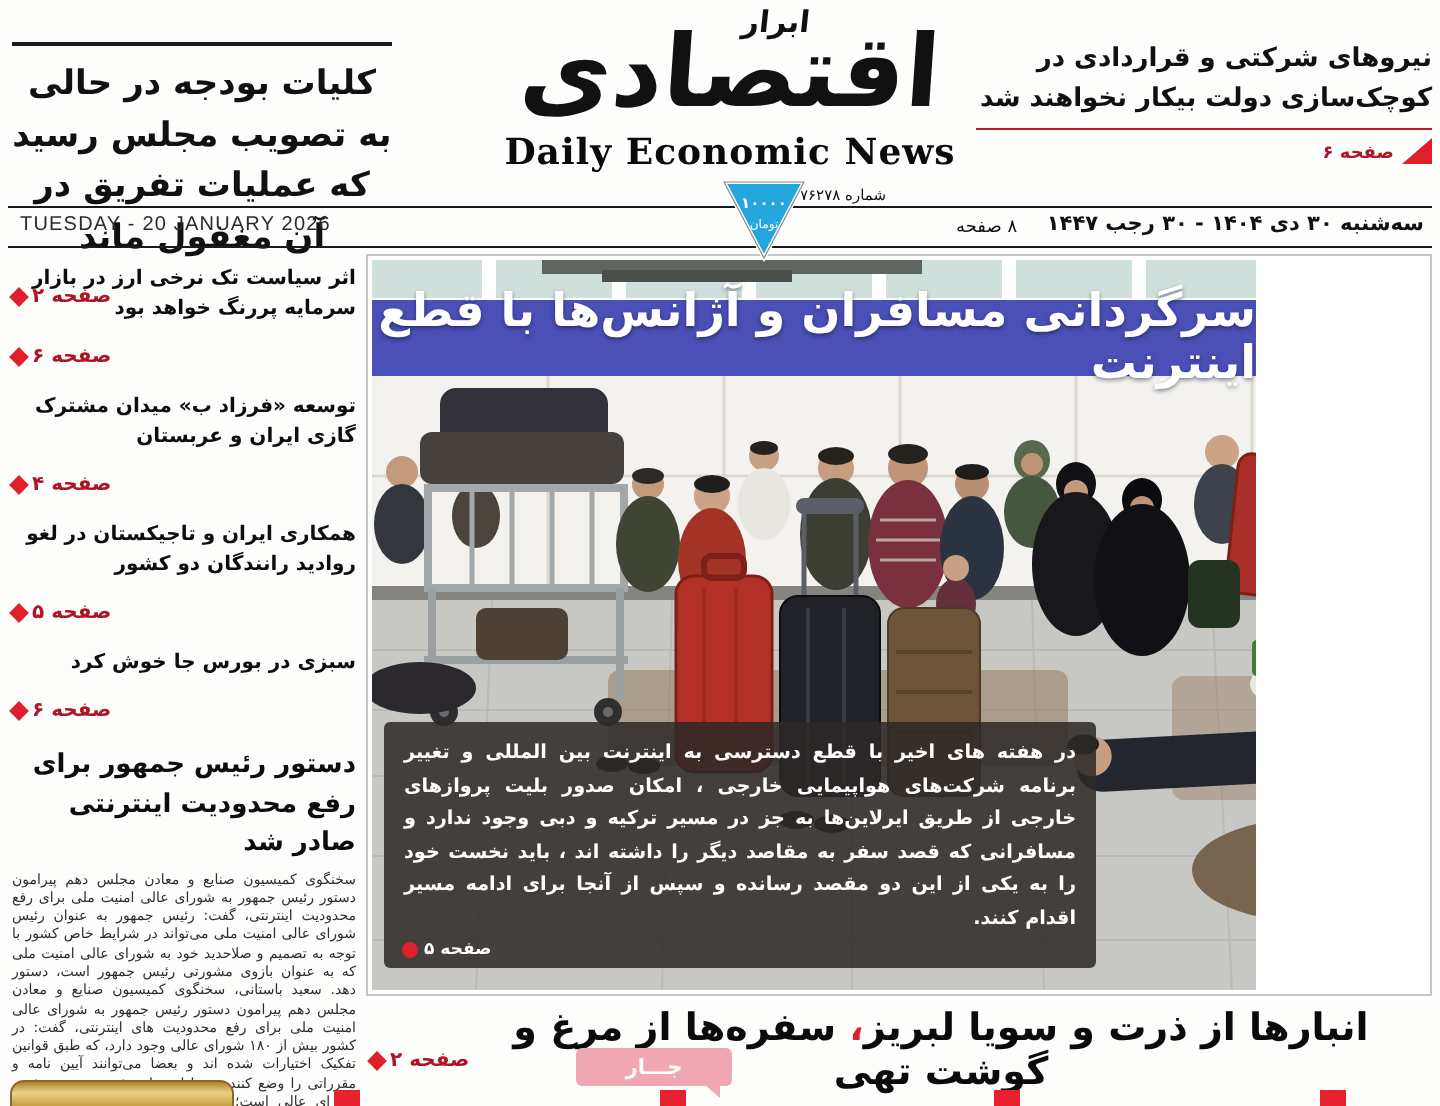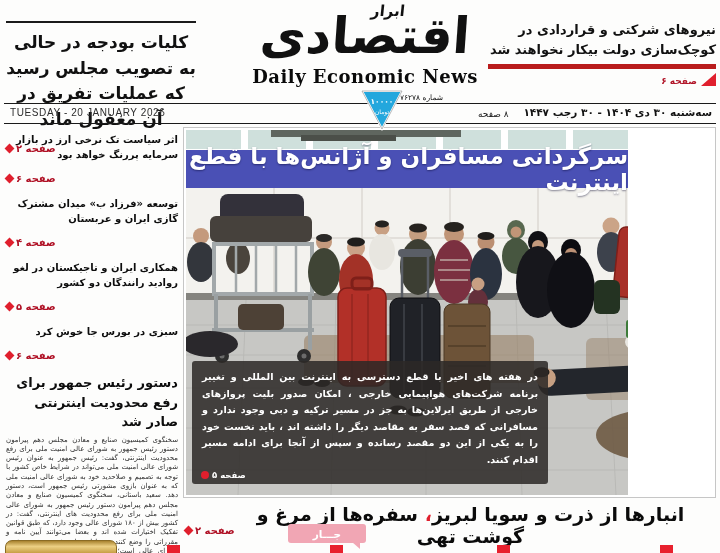--- a/index.html
+++ b/index.html
@@ -5,21 +5,21 @@
   html,body{margin:0;padding:0;background:#d8d8d8;}
   #page{
     position:relative;width:720px;height:553px;background:#fdfdfc;
     font-family:"DejaVu Sans","Liberation Sans",sans-serif;
     overflow:hidden;margin:0 auto;color:#111;
   }
   .ltr{direction:ltr;}
 
   
   .hdr-right{position:absolute;left:488px;top:20px;width:228px;text-align:right;direction:rtl;}
-  .hdr-right .h1{font-size:13px;font-weight:bold;line-height:1.5;padding-bottom:5px;border-bottom:5px solid #b91c1c;}
+  .hdr-right .h1{font-size:13px;font-weight:bold;line-height:1.5;padding-bottom:5px;border-bottom:1px solid #b91c1c;}
   .hdr-right .h2{font-size:13px;font-weight:bold;line-height:1.45;padding-top:5px;}
   .hdr-right .mark{margin-top:4px;margin-left:40px;display:flex;justify-content:flex-start;align-items:flex-end;gap:4px;direction:rtl;}
   .tri{width:0;height:0;border-bottom:13px solid #e01f2d;border-left:15px solid transparent;}
 
   .masthead{position:absolute;left:246px;top:2px;width:238px;text-align:center;direction:rtl;}
   .mast-small{font-size:15px;font-weight:bold;margin-bottom:-12px;padding-left:46px;transform:skewX(-6deg);}
   .mast-main{font-size:50px;font-weight:bold;letter-spacing:-2px;line-height:1.15;transform:skewX(-4deg);}
   .mast-en{direction:ltr;font-family:"DejaVu Serif","Liberation Serif",serif;font-weight:bold;
            font-size:18px;letter-spacing:.5px;margin-top:0px;color:#0a0a0a;}
 

